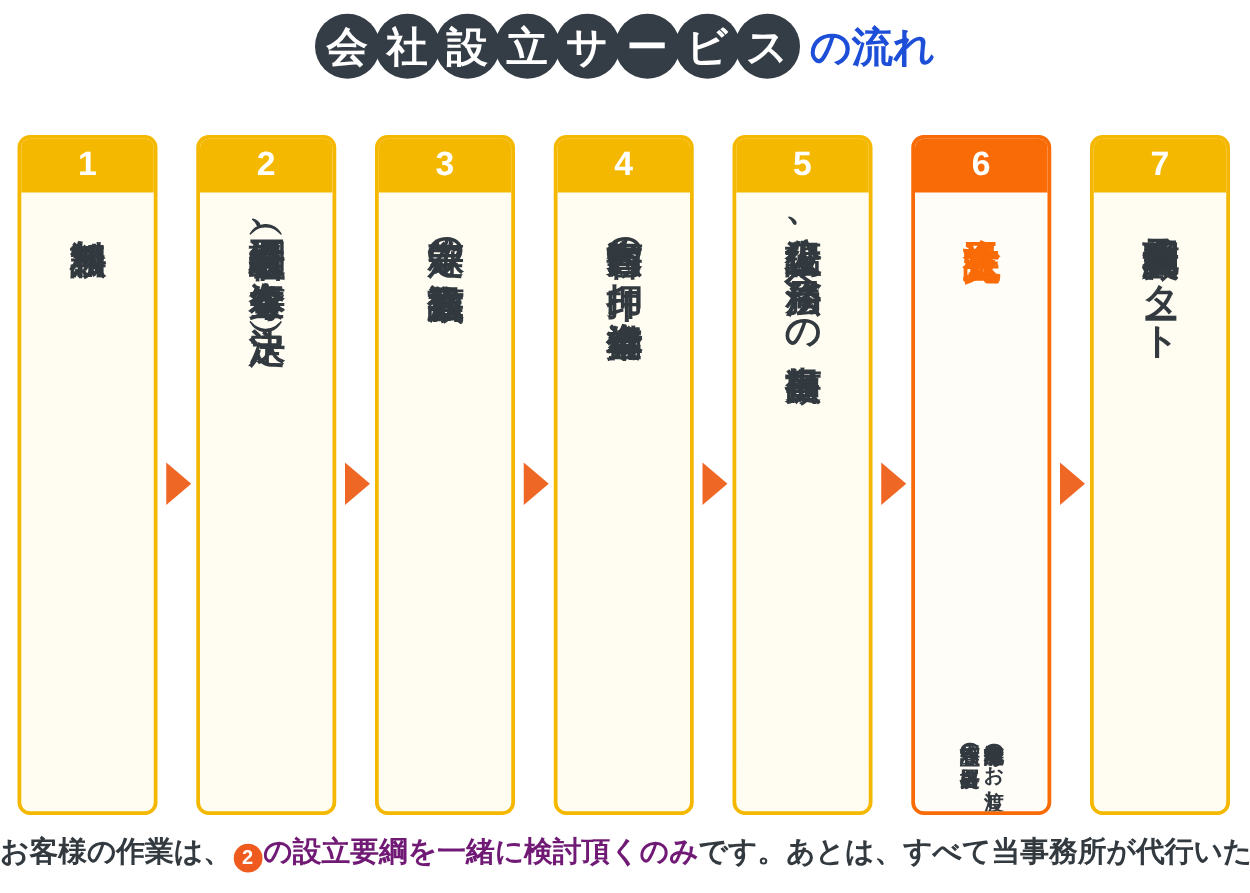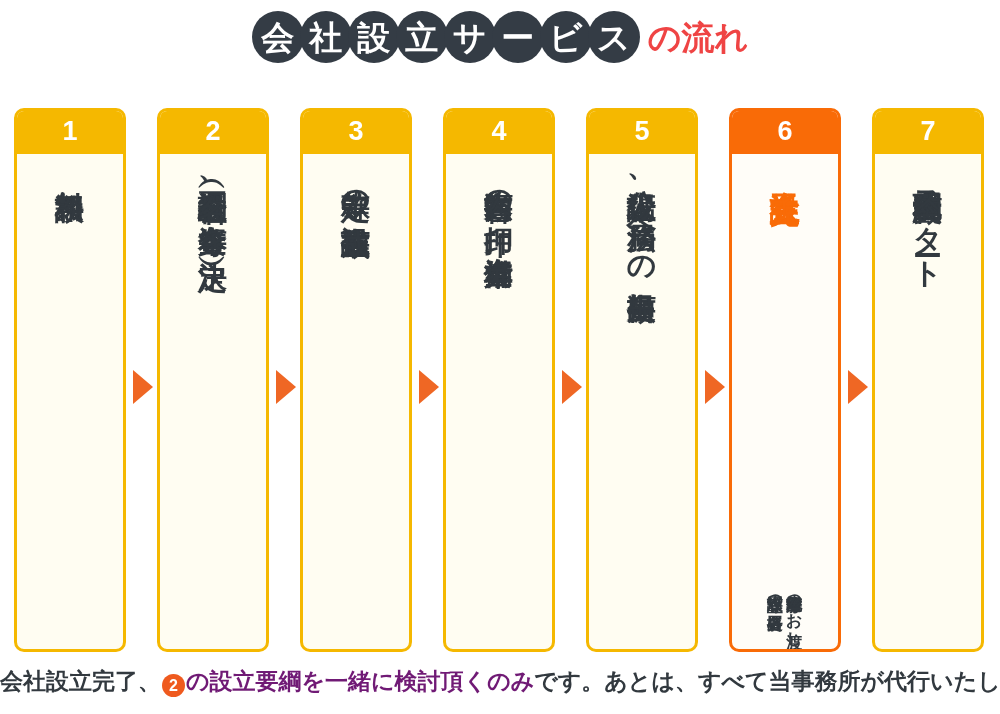--- a/index.html
+++ b/index.html
@@ -43,21 +43,21 @@
     font-weight: bold;
     display: flex;
     align-items: center;
     justify-content: center;
     margin-right: -4px;
     position: relative;
     letter-spacing: 0;
     line-height: 1;
   }
   #title-suffix {
-    color: #ef4444;
+    color: #1d4ed8;
     font-size: 33px;
     font-weight: bold;
     margin-left: 12px;
     line-height: 1;
   }
 
   
   #flow-row {
     position: absolute;
     left: 14px;
@@ -263,14 +263,14 @@
   <div class="arrow" style="left:119px"></div>
   <div class="arrow" style="left:262px"></div>
   <div class="arrow" style="left:405px"></div>
   <div class="arrow" style="left:548px"></div>
   <div class="arrow" style="left:691px"></div>
   <div class="arrow" style="left:834px"></div>
 
 </div>
 
 <div id="caption">
-  <span>会社設立完了、</span><span class="circle-num">2</span><span class="hl">の設立要綱を一緒に検討頂くのみ</span><span>です。あとは、すべて当事務所が代行いたします。</span>
+  <span>お客様の作業は、</span><span class="circle-num">2</span><span class="hl">の設立要綱を一緒に検討頂くのみ</span><span>です。あとは、すべて当事務所が代行いたします。</span>
 </div>
 
 </body></html>

